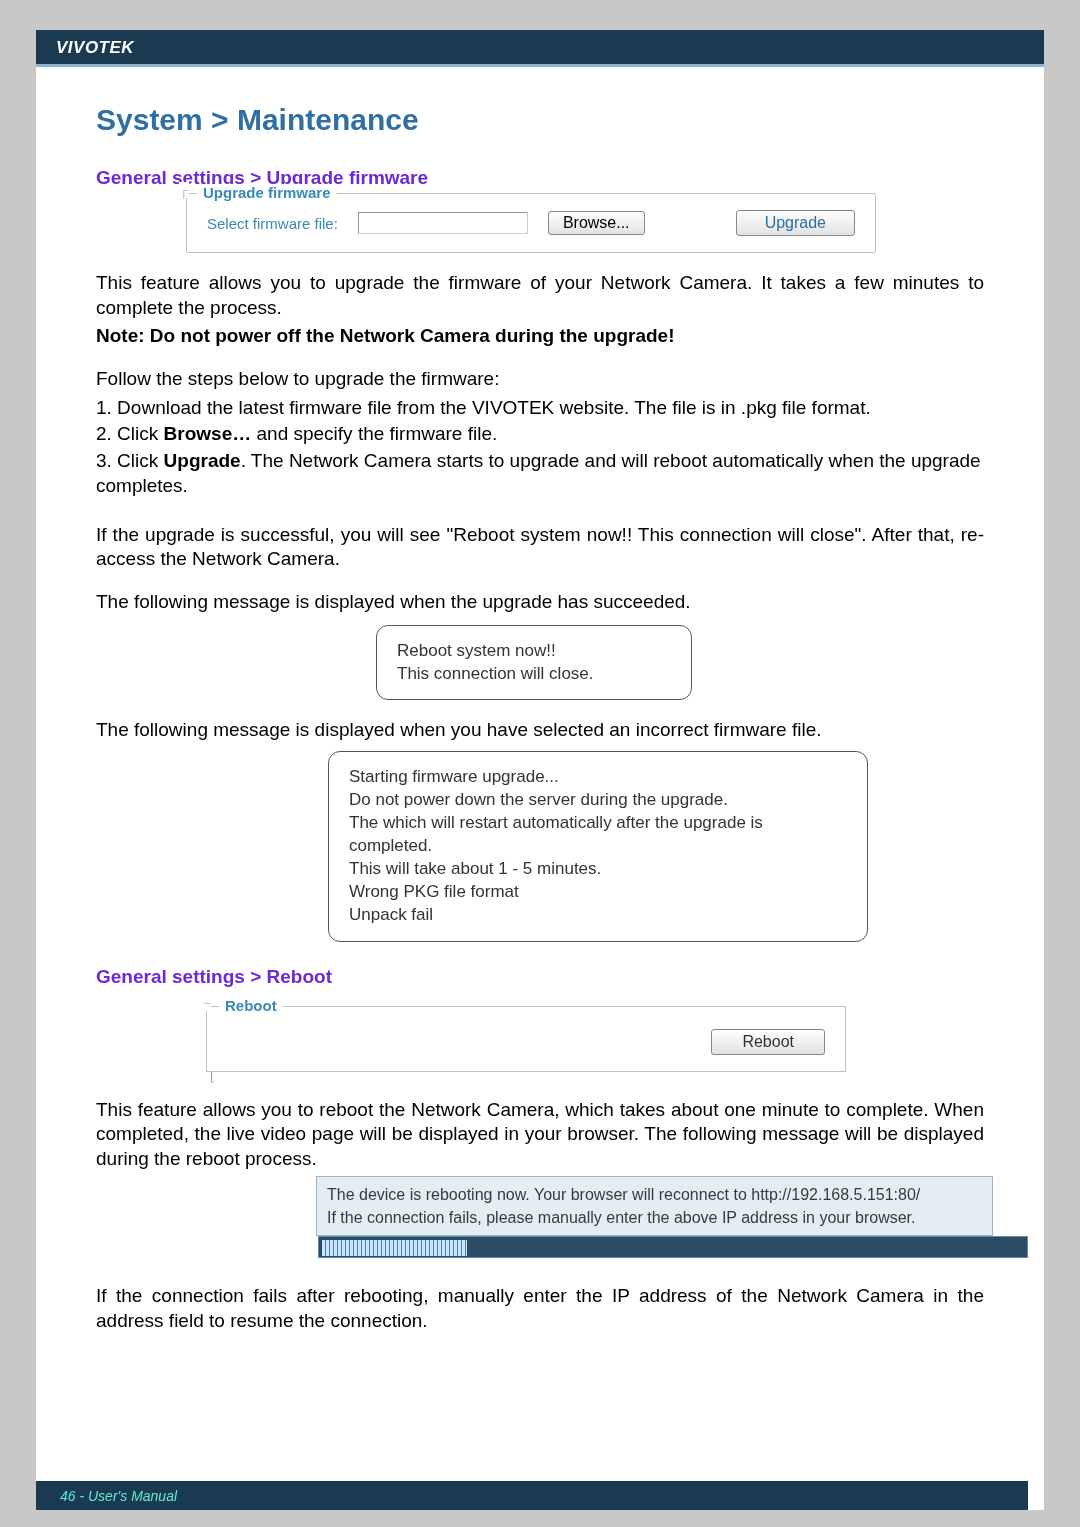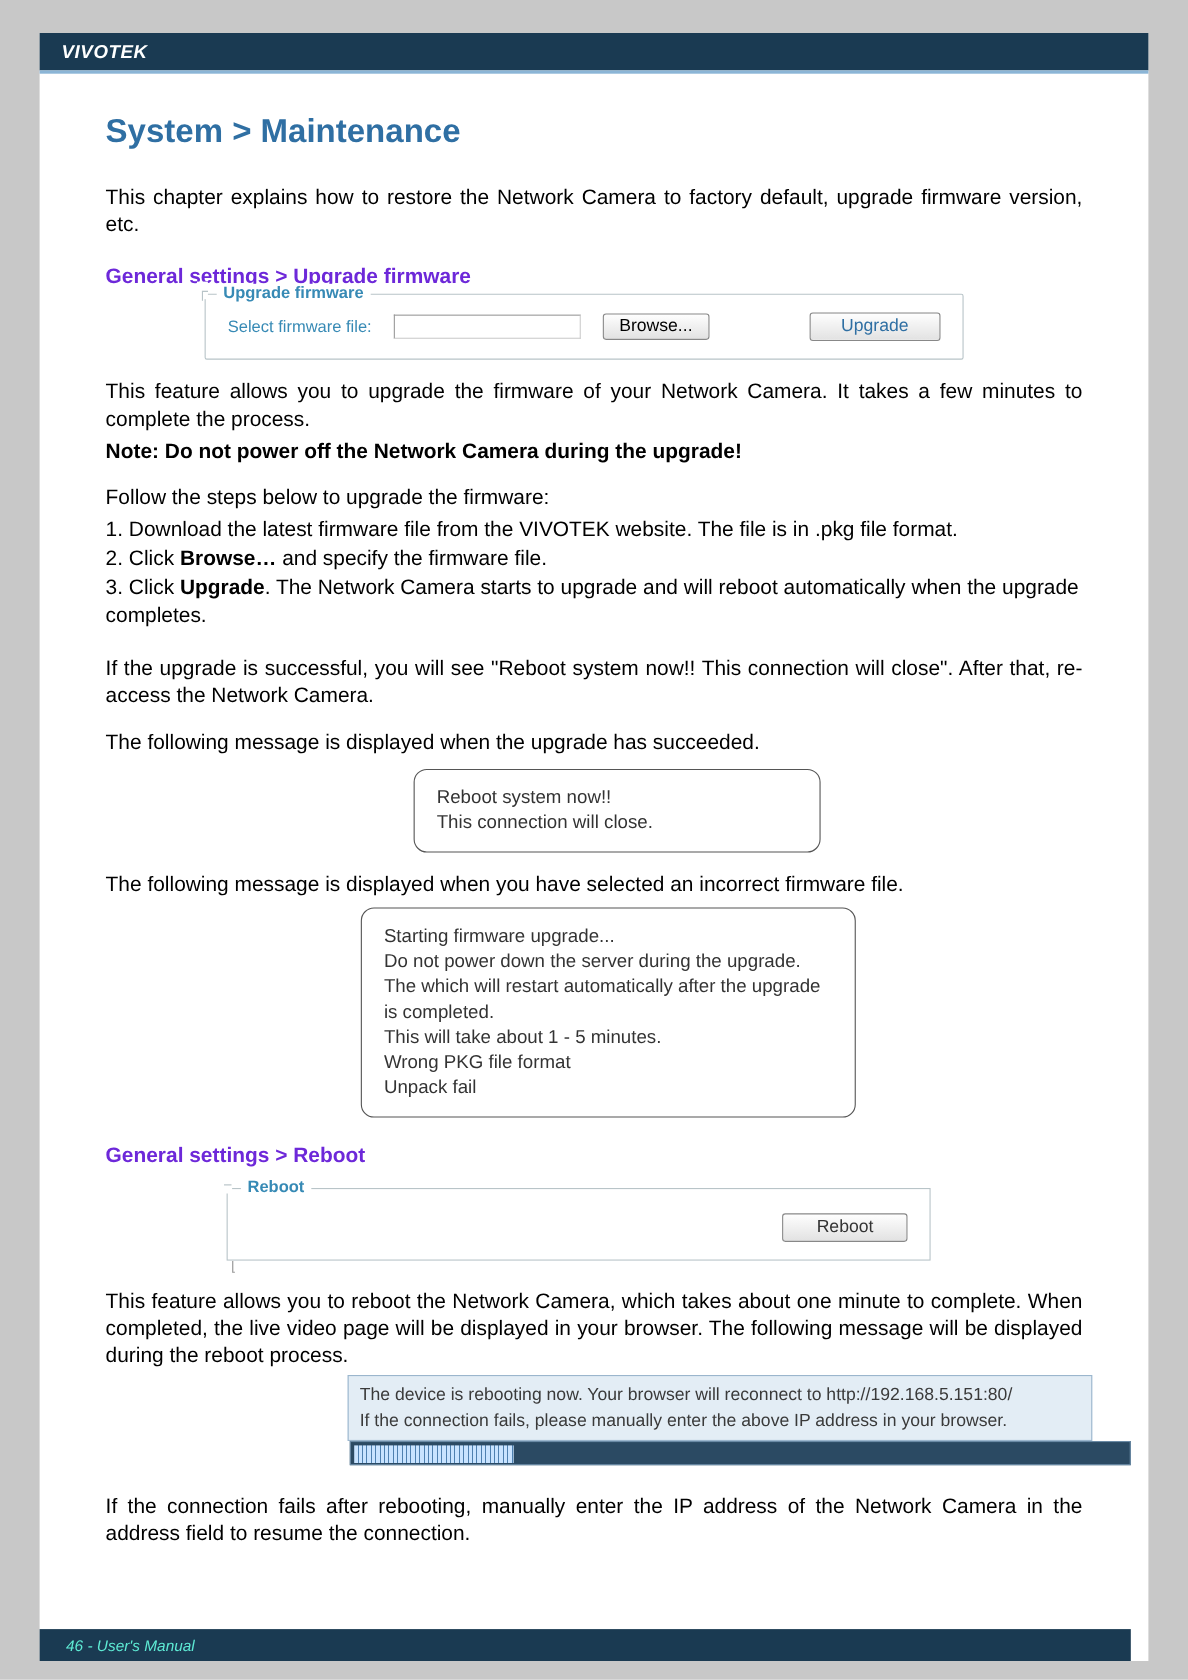--- a/index.html
+++ b/index.html
@@ -132,22 +132,22 @@
   .step-bold { font-weight: bold; }
   .msg-box {
     border: 1px solid #555;
     border-radius: 12px;
     padding: 14px 20px;
     font-family: 'Century Gothic', 'Trebuchet MS', sans-serif;
     font-size: 17px;
     line-height: 1.35;
     color:#333;
   }
-  .msg-box.small { width: 370px; margin-left: 280px; margin-top:10px; margin-bottom:18px;}
-  .msg-box.large { width: 450px; margin-left: 232px; margin-top:8px; margin-bottom:24px;}
+  .msg-box.small { width: 316px; margin-left: 280px; margin-top:10px; margin-bottom:18px;}
+  .msg-box.large { width: 540px; margin-left: 232px; margin-top:8px; margin-bottom:24px;}
   
   .reboot-fieldset {
     position: relative;
     border: 1px solid #b8c4c8;
     background: #fff;
     padding: 22px 20px 16px 20px;
     margin-left: 110px;
     width: 640px;
     margin-bottom: 4px;
   }
@@ -198,21 +198,20 @@
 <body>
 
 <div class="page">
   <div class="header-bar">
     <span>VIVOTEK</span>
   </div>
   <div class="header-underline"></div>
 
   <div class="content">
     <h1 class="main-title">System &gt; Maintenance</h1>
-    <p class="intro">This chapter explains how to restore the Network Camera to factory default, upgrade firmware version, etc.</p>
 
     <h2 class="section-heading">General settings &gt; Upgrade firmware</h2>
 
     <div class="ui-panel">
       <div class="fieldset" style="width:690px;">
         <span class="fieldset-dash">┌</span>
         <span class="fieldset-legend">Upgrade firmware</span>
         <div class="upgrade-row">
           <span class="upgrade-label">Select firmware file:</span>
           <div class="file-input-box"></div>

